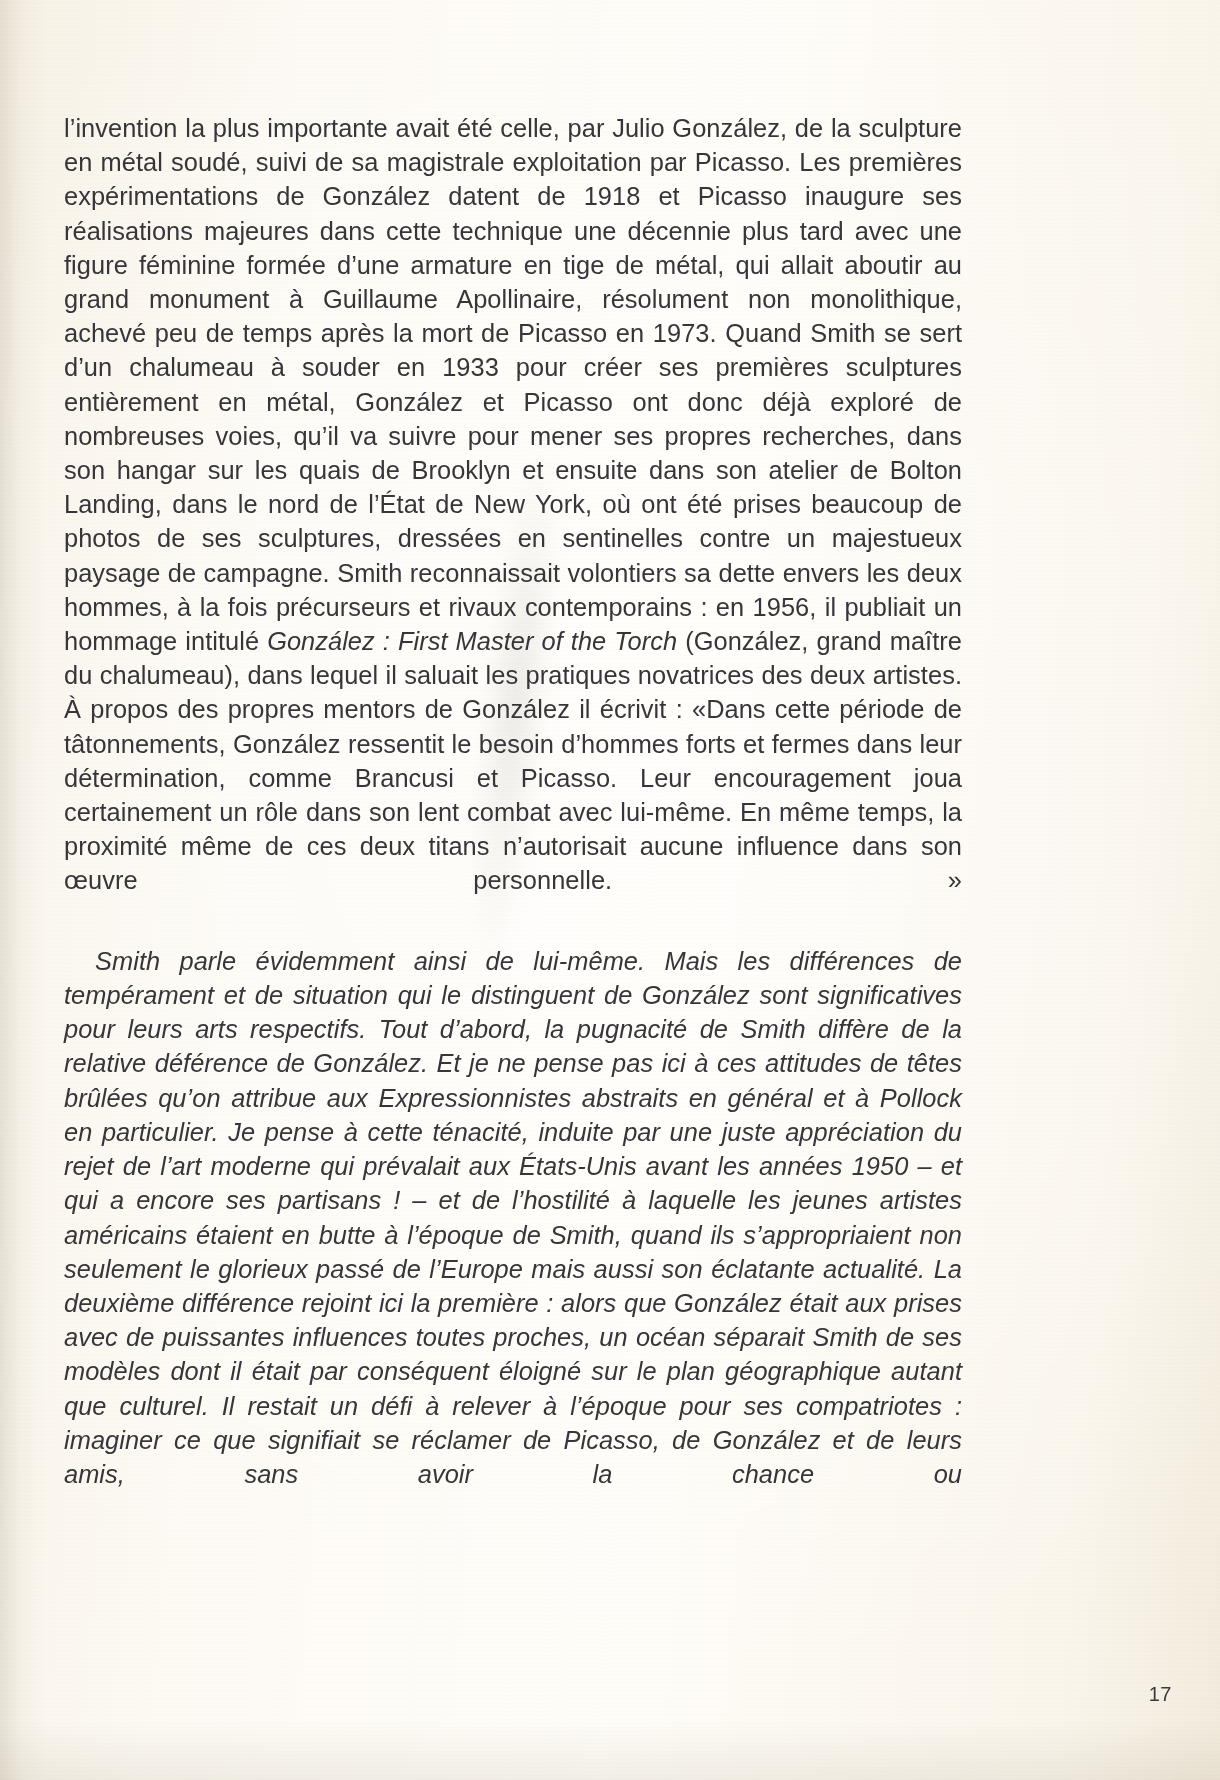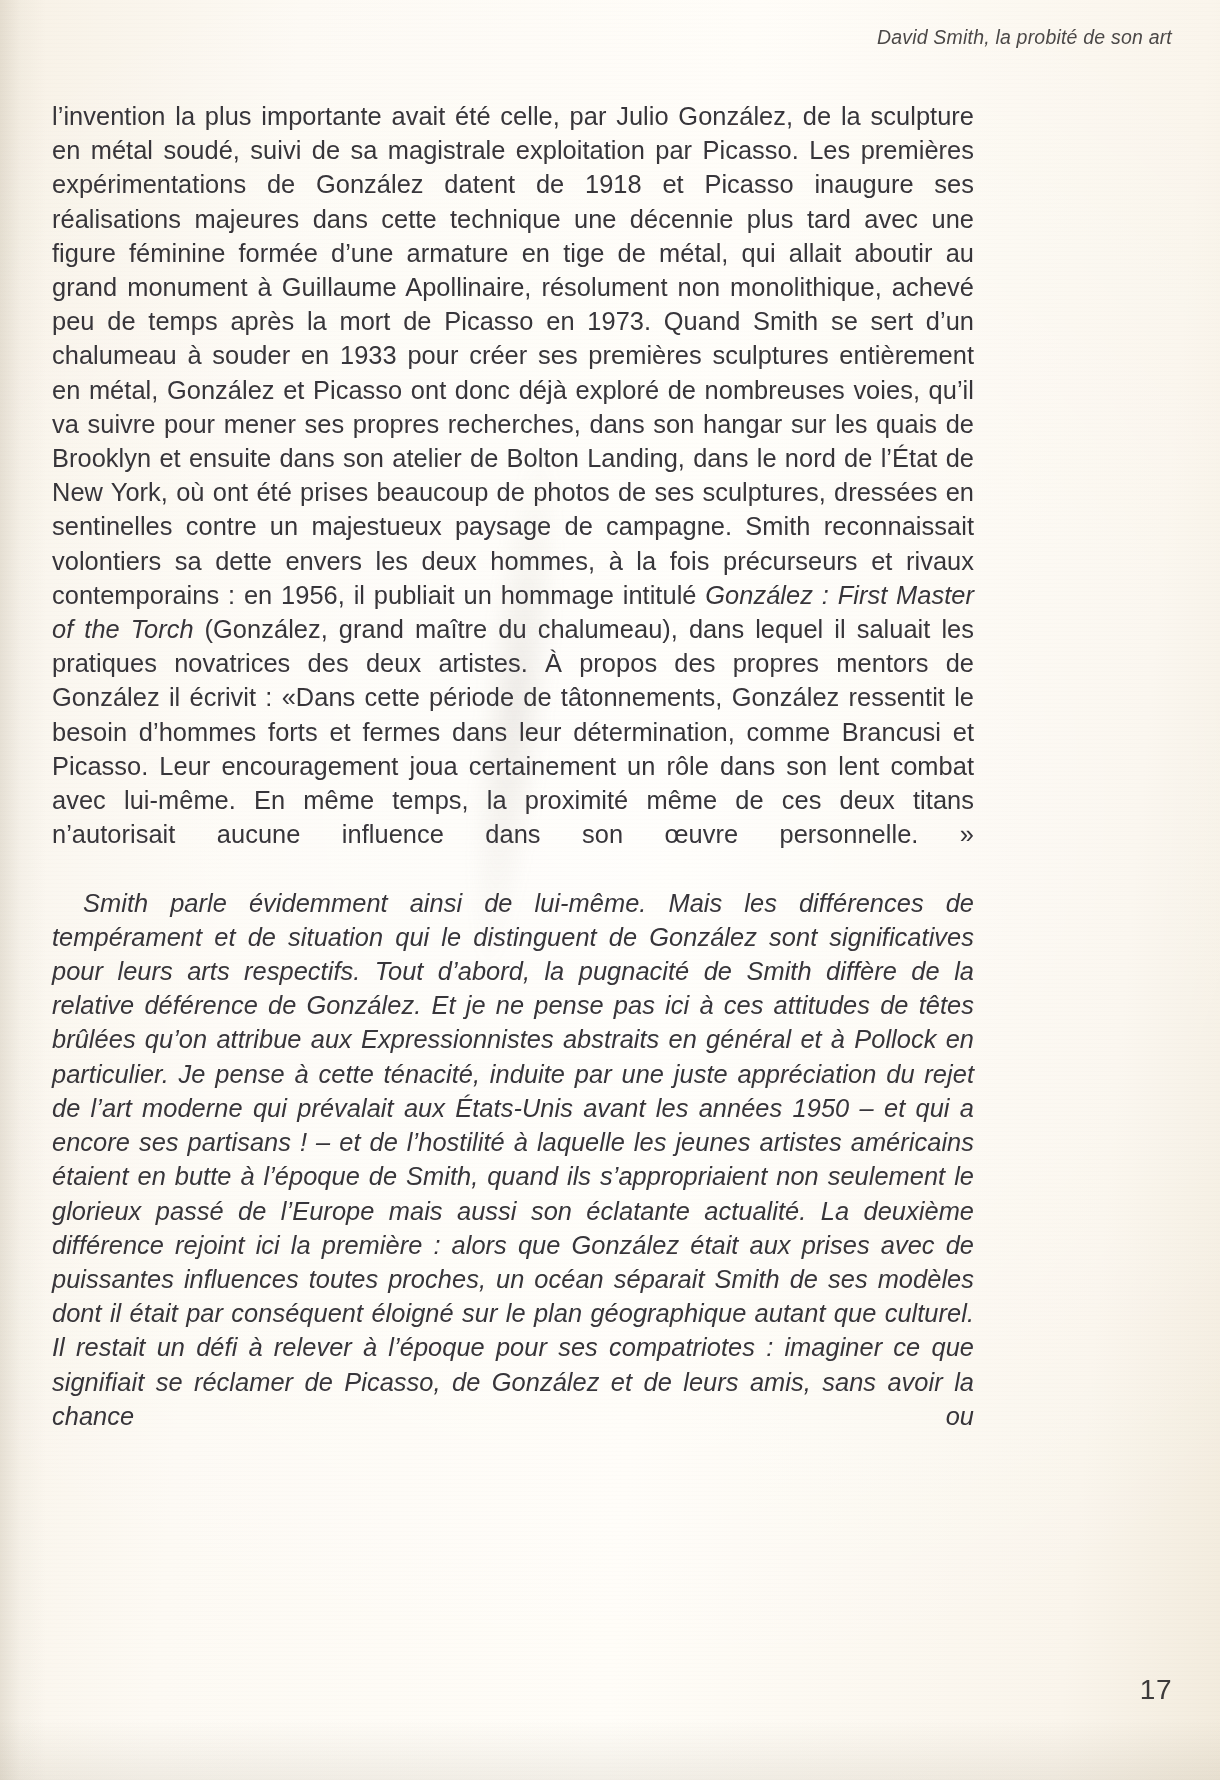--- a/index.html
+++ b/index.html
@@ -87,21 +87,21 @@
     width: 922px;
     font-size: 25.4px;
     line-height: 34.2px;
     text-align: justify;
     text-justify: inter-word;
     color: #37353a;
     letter-spacing: 0.05px;
     word-spacing: 0.2px;
   }
   .textblock p {
-    margin: 0;
+    margin: 12px;
     text-align: justify;
   }
   .textblock p.indent {
     text-indent: 31px;
     font-style: italic;
   }
   .textblock p:last-child {
     text-align: justify;
   }
   em, .ital {
@@ -116,37 +116,36 @@
     content: "";
     display: inline-block;
     width: 100%;
   }
 
   
   .folio {
     position: absolute;
     bottom: 74px;
     right: 48px;
-    font-size: 28px;
+    font-size: 20px;
     color: #3c3a3b;
     letter-spacing: 0.5px;
   }
 </style>
 </head>
 <body>
 
 <div class="page"></div>
 <div class="gutter-shadow"></div>
 <div class="edge-shadow-left"></div>
 <div class="edge-shadow-bottom"></div>
 <div class="scan-noise"></div>
 
 <div class="content">
 
-  <div class="running-header">David Smith, la probité de son art</div>
 
   <div class="textblock">
 
     <p class="justify-all"><span>l’invention la plus importante avait été celle, par Julio González, de la sculpture en métal soudé, suivi de sa magistrale exploitation par Picasso. Les premières expérimentations de González datent de 1918 et Picasso inaugure ses réalisations majeures dans cette technique une décennie plus tard avec une figure féminine formée d’une armature en tige de métal, qui allait aboutir au grand monument à Guillaume Apollinaire, résolument non monolithique, achevé peu de temps après la mort de Picasso en 1973. Quand Smith se sert d’un chalumeau à souder en 1933 pour créer ses premières sculptures entièrement en métal, González et Picasso ont donc déjà exploré de nombreuses voies, qu’il va suivre pour mener ses propres recherches, dans son hangar sur les quais de Brooklyn et ensuite dans son atelier de Bolton Landing, dans le nord de l’État de New York, où ont été prises beaucoup de photos de ses sculptures, dressées en sentinelles contre un majestueux paysage de campagne. Smith reconnaissait volontiers sa dette envers les deux hommes, à la fois précurseurs et rivaux contemporains : en 1956, il publiait un hommage intitulé </span><em class="ital">González : First Master of the Torch</em><span> (González, grand maître du chalumeau), dans lequel il saluait les pratiques novatrices des deux artistes. À propos des propres mentors de González il écrivit : «Dans cette période de tâtonnements, González ressentit le besoin d’hommes forts et fermes dans leur détermination, comme Brancusi et Picasso. Leur encouragement joua certainement un rôle dans son lent combat avec lui-même. En même temps, la proximité même de ces deux titans n’autorisait aucune influence dans son œuvre personnelle. »</span></p>
 
     <p class="indent justify-all">Smith parle évidemment ainsi de lui-même. Mais les différences de tempérament et de situation qui le distinguent de González sont significatives pour leurs arts respectifs. Tout d’abord, la pugnacité de Smith diffère de la relative déférence de González. Et je ne pense pas ici à ces attitudes de têtes brûlées qu’on attribue aux Expressionnistes abstraits en général et à Pollock en particulier. Je pense à cette ténacité, induite par une juste appréciation du rejet de l’art moderne qui prévalait aux États-Unis avant les années 1950 – et qui a encore ses partisans ! – et de l’hostilité à laquelle les jeunes artistes américains étaient en butte à l’époque de Smith, quand ils s’appropriaient non seulement le glorieux passé de l’Europe mais aussi son éclatante actualité. La deuxième différence rejoint ici la première : alors que González était aux prises avec de puissantes influences toutes proches, un océan séparait Smith de ses modèles dont il était par conséquent éloigné sur le plan géographique autant que culturel. Il restait un défi à relever à l’époque pour ses compatriotes : imaginer ce que signifiait se réclamer de Picasso, de González et de leurs amis, sans avoir la chance ou</p>
 
   </div>
 
   <div class="folio">17</div>

